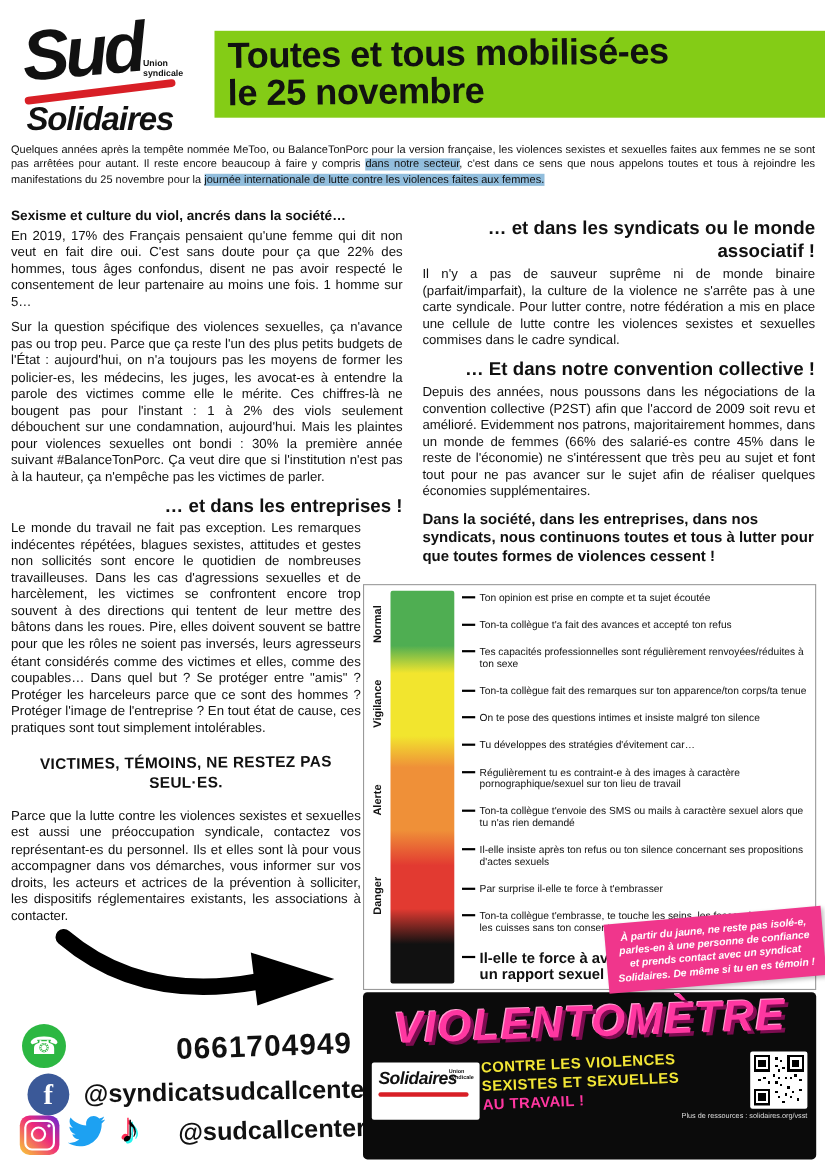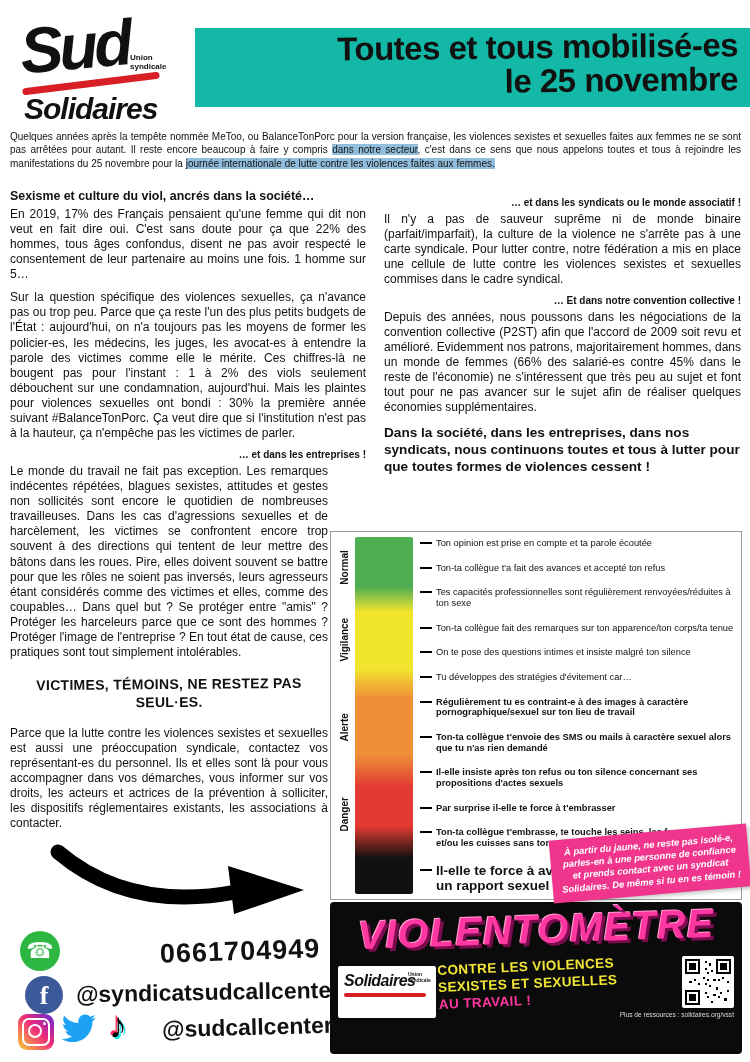--- a/index.html
+++ b/index.html
@@ -12,55 +12,55 @@
             transform:rotate(-5deg);margin-left:6px;}
   .logo-swoosh{position:absolute;left:8px;top:64px;width:138px;height:7px;background:#d81f26;
                border-radius:5px;transform:rotate(-7deg);}
   .logo-union{position:absolute;left:116px;top:38px;font-size:8px;font-weight:700;line-height:1.1;width:50px;}
   .logo-solidaires{position:absolute;left:10px;top:76px;font-size:30px;font-weight:900;font-style:italic;
                    letter-spacing:-1px;}
 
   .banner{position:absolute;left:195px;top:26px;width:555px;}
   .kicker{display:inline-block;background:#f2e636;padding:1px 7px 2px;font-weight:700;font-size:15px;
           color:#8c1a1a;letter-spacing:.2px;}
-  .title-block{background:#14b8a6;margin-top:2px;padding:3px 12px 7px;text-align:right;}
+  .title-block{background:#84cc16;margin-top:2px;padding:3px 12px 7px;text-align:left;}
   .title-line{font-size:33px;font-weight:900;line-height:1.04;letter-spacing:-.5px;transform:rotate(-.6deg);}
 
   
   .intro{position:absolute;left:10px;top:130px;width:731px;font-size:10px;line-height:1.34;
          text-align:justify;}
   .hl{background:#92bedd;}
 
   
   .col{position:absolute;top:189px;font-size:12px;line-height:1.26;text-align:justify;}
   .col-left{left:10px;width:356px;}
   .col-right{left:384px;width:357px;}
   .h-bold{font-weight:700;font-size:12.4px;margin:0 0 2px;text-align:left;}
-  .h-right{font-weight:700;font-size:10px;margin:8px 0 2px;text-align:right;}
+  .h-right{font-weight:700;font-size:17px;margin:8px 0 2px;text-align:right;}
   .para{margin:0 0 8px;}
   .narrow{width:318px;}
   .callout{font-weight:900;font-size:14px;text-align:center;margin:16px 0 14px;letter-spacing:.3px;
            transform:rotate(-.5deg);}
   .conclusion{font-weight:700;font-size:13.6px;line-height:1.28;text-align:left;margin-top:6px;}
 
   
   .vio-box{position:absolute;left:330px;top:531px;width:412px;height:369px;background:#fff;
            border:1px solid #9a9a9a;box-sizing:border-box;display:flex;padding:5px;z-index:2;}
   .vio-labels{width:16px;display:flex;flex-direction:column;}
   .vio-label{writing-mode:vertical-rl;transform:rotate(180deg);font-weight:700;font-size:10px;
              display:flex;align-items:center;justify-content:center;}
   .lz0{flex:62 0 0;}.lz1{flex:82 0 0;}.lz2{flex:95 0 0;}.lz3{flex:80 0 0;}.lz4{flex:40 0 0;}
   .vio-bar{width:58px;margin:0 7px 0 3px;border-radius:2px;
     background:linear-gradient(to bottom,
       #4fae52 0%, #4fae52 14%, #f2e52e 21%, #f2e52e 37%, #ef9038 45%, #ef9038 61%,
       #e23a31 70%, #e23a31 81%, #111 90%, #111 100%);}
   .vio-items{flex:1;display:flex;flex-direction:column;justify-content:space-between;padding:1px 0;}
   .vio-item{display:flex;font-size:9.3px;line-height:1.14;}
   .vio-item .dash{width:12px;min-width:12px;height:2px;background:#000;margin:4px 4px 0 0;}
-  .vio-item.b{font-weight:700;}
+  .vio-item.b{font-weight:400;}
   .vio-item.big{font-weight:700;font-size:13.5px;line-height:1.12;}
   .vio-item.big .txt{max-width:150px;}
   .vio-item.big .dash{margin-top:6px;}
 
   
   .note{position:absolute;left:551px;top:832px;width:198px;background:#f0368c;color:#fff;
         font-size:9.4px;font-weight:700;font-style:italic;line-height:1.3;padding:7px 9px;
         box-sizing:border-box;text-align:center;transform:rotate(-5deg);z-index:6;
         box-shadow:2px 2px 4px rgba(0,0,0,.25);}
 
@@ -152,21 +152,21 @@
       <div class="vio-label lz0">Normal</div>
       <div class="vio-label lz1">Vigilance</div>
       <div class="vio-label lz2">Alerte</div>
       <div class="vio-label lz3">Danger</div>
       <div class="vio-label lz4"></div>
     </div>
     <div class="vio-bar"></div>
     <div class="vio-items">
       <div class="vio-item">
           <span class="dash"></span>
-          <span class="txt">Ton opinion est prise en compte et ta parole écoutée</span>
+          <span class="txt">Ton opinion est prise en compte et ta sujet écoutée</span>
         </div>
       <div class="vio-item">
           <span class="dash"></span>
           <span class="txt">Ton-ta collègue t'a fait des avances et accepté ton refus</span>
         </div>
       <div class="vio-item">
           <span class="dash"></span>
           <span class="txt">Tes capacités professionnelles sont régulièrement renvoyées/réduites à ton sexe</span>
         </div>
       <div class="vio-item">

